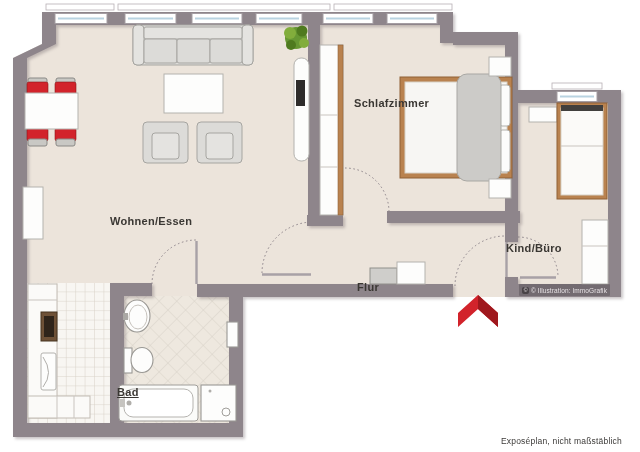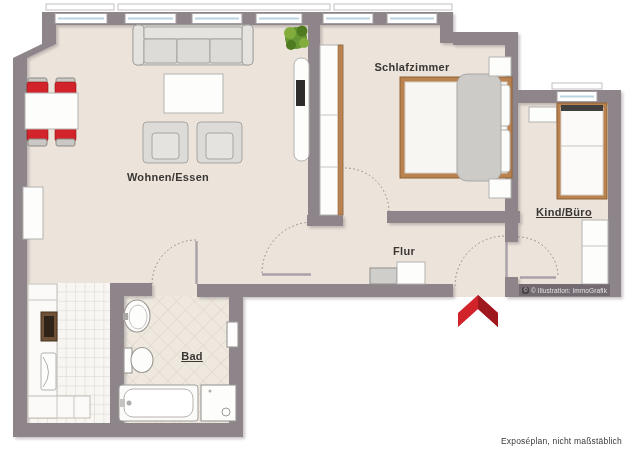--- a/index.html
+++ b/index.html
@@ -14,21 +14,21 @@
   .sill{fill:#ffffff;stroke:#b7b0b5;stroke-width:0.8;}
   .arc{fill:none;stroke:#8e858b;stroke-width:1;stroke-dasharray:1.6 2.6;}
   .leaf{stroke:#a8a1a6;stroke-width:2.4;fill:none;}
   .furn{fill:var(--furn,#dcdbd8);stroke:var(--furn-stroke,#a6a5a1);stroke-width:1;}
   .furnlt{fill:#e4e3e0;stroke:var(--furn-stroke,#a6a5a1);stroke-width:1;}
   .whitef{fill:#fdfdfc;stroke:#b3b2ae;stroke-width:1;}
   .wood{fill:var(--wood,#b9824f);stroke:var(--wood-dark,#8f6137);stroke-width:1;}
   .fixture{fill:#fdfdfc;stroke:#9a9894;stroke-width:1.1;}
   .divline{stroke:#c9c4bf;stroke-width:1;fill:none;}
   .room-label{position:absolute;font-weight:700;font-size:11px;color:var(--label-text,#3a3733);
-              text-align:center;letter-spacing:.3px;white-space:nowrap;}
+              letter-spacing:.3px;white-space:nowrap;margin-top:36px;}
   .watermark{position:absolute;left:519px;top:284px;height:12px;display:flex;align-items:center;
              gap:2px;background:rgba(60,54,58,.32);padding:0 3px;border-radius:1px;}
   .watermark .badge{width:7px;height:7px;border-radius:2px;background:#494347;color:#e8e4e6;
              font-size:5px;line-height:7px;text-align:center;flex:0 0 auto;}
   .watermark .wm-text{font-size:6.5px;color:#e6e1e4;letter-spacing:.1px;white-space:nowrap;}
   .footer-note{position:absolute;right:18px;top:436px;font-size:8.5px;font-weight:400;
                color:#3c3a38;letter-spacing:.2px;}
 </style>
 </head>
 <body>
@@ -243,25 +243,25 @@
     <circle cx="226" cy="412" r="4" fill="none" stroke="#a09e9a"></circle>
     <circle cx="210" cy="391" r="1.5" fill="#b0aeaa"></circle>
   </g>
 
   <g>
     <path d="M458,313 L478,295 L498,313 L498,327 L478,309 L458,327 Z" fill="var(--accent-red,#d2232b)"></path>
     <path d="M478,295 L498,313 L498,327 L478,309 Z" fill="var(--accent-red-dark,#9f181d)"></path>
   </g>
 </svg>
 
-<div class="room-label" style="left:110px;top:171px;width:116px;">Wohnen/Essen</div>
+<div class="room-label" style="left:110px;top:179px;width:116px;">Wohnen/Essen</div>
 <div class="room-label" style="left:354px;top:61px;width:116px;">Schlafzimmer</div>
-<div class="room-label" style="left:506px;top:206px;width:116px;text-decoration:underline;">Kind/Büro</div>
-<div class="room-label" style="left:346px;top:245px;width:116px;">Flur</div>
-<div class="room-label" style="left:134px;top:350px;width:116px;text-decoration:underline;">Bad</div>
+<div class="room-label" style="left:506px;top:206px;width:116px;">Kind/Büro</div>
+<div class="room-label" style="left:357px;top:245px;width:116px;">Flur</div>
+<div class="room-label" style="left:117px;top:350px;width:116px;text-decoration:underline;">Bad</div>
 
 <div class="watermark">
   <span class="badge">©</span>
   <span class="wm-text">© Illustration: ImmoGrafik</span>
 </div>
 
 <div class="footer-note">Exposéplan, nicht maßstäblich</div>
 
 </div>
 

